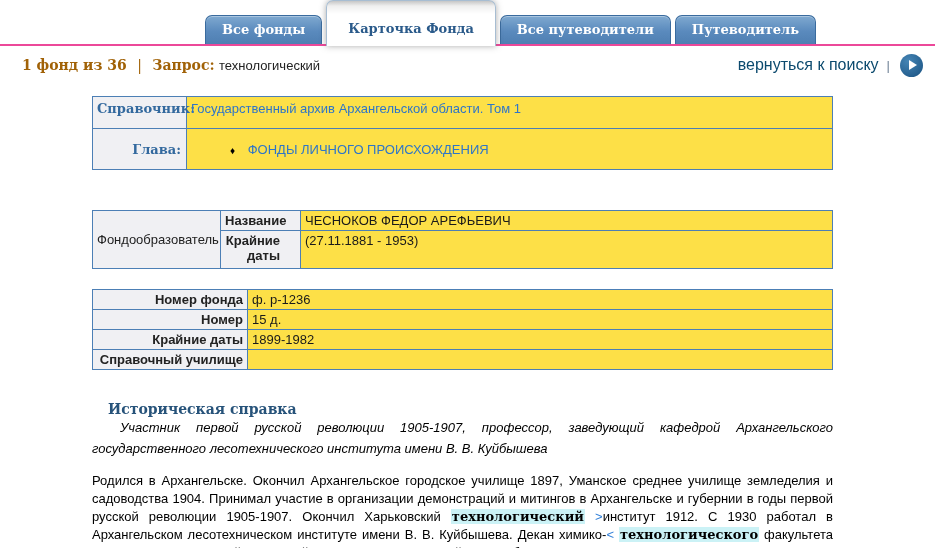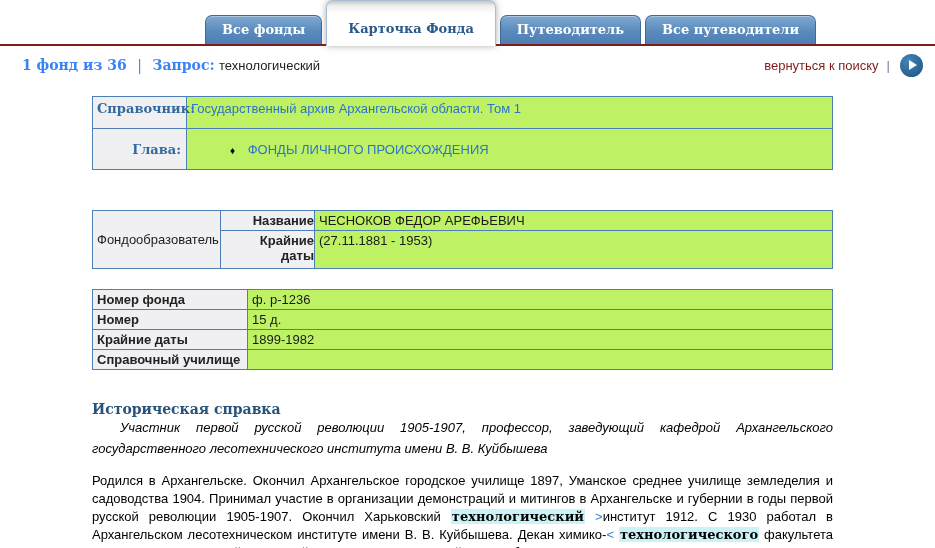--- a/index.html
+++ b/index.html
@@ -7,21 +7,21 @@
   html, body { background: #fff; }
   body {
     width: 935px; height: 548px; overflow: hidden; position: relative;
     font-family: "Liberation Sans", sans-serif; color: #1a1a1a;
   }
 
   
   .tabbar {
     display: flex; align-items: flex-end; gap: 4px;
     padding-left: 205px; height: 46px;
-    border-bottom: 2px solid #7f1d1d;
+    border-bottom: 2px solid #ec4899;
   }
   .tab {
     flex: none;
     font-family: "DejaVu Serif", serif; font-weight: bold; font-size: 13px;
     color: #fff; text-align: center;
     background: linear-gradient(180deg, #7FA9D0 0%, #5A8ABD 55%, #4F7FB2 100%);
     border: 1px solid #3A6B9E; border-bottom: none;
     border-radius: 7px 7px 0 0;
     padding: 6px 16px 7px; cursor: pointer;
     box-shadow: inset 0 1px 0 rgba(255,255,255,.35);
@@ -32,100 +32,100 @@
     border: 1px solid #a7bdd2; border-bottom: none;
     margin-bottom: -2px; padding: 20px 21px 10px;
     box-shadow: 0 0 6px rgba(90,90,90,.5);
     position: relative; z-index: 2;
   }
 
   
   .statusbar { display: flex; align-items: center; height: 36px; padding: 2px 12px 0 22px; }
   .status-left { flex: 1; white-space: nowrap; }
   .result-count, .query-label, .status-sep {
-    font-family: "DejaVu Serif", serif; font-weight: bold; font-size: 14px; color: #3b82f6;
+    font-family: "DejaVu Serif", serif; font-weight: bold; font-size: 14px; color: #a16207;
   }
   .status-sep { margin: 0 6px; font-weight: normal; }
   .query-value { font-size: 13px; color: #222; }
   .status-right { display: flex; align-items: center; white-space: nowrap; }
-  .back-link { color: #7f1d1d; font-size: 13px; cursor: pointer; text-decoration: none; }
+  .back-link { color: #0c4a6e; font-size: 16px; cursor: pointer; text-decoration: none; }
   .back-sep { color: #6f8196; font-size: 13px; margin: 0 10px 0 8px; }
   .next-btn {
     width: 23px; height: 23px; border-radius: 50%;
     background: radial-gradient(circle at 35% 30%, #4585B5, #245E8E 75%);
     display: flex; align-items: center; justify-content: center; cursor: pointer;
   }
   .play-icon {
     width: 0; height: 0; margin-left: 2px;
     border-top: 5px solid transparent; border-bottom: 5px solid transparent;
     border-left: 8px solid #fff;
   }
 
   
   .main { margin-left: 92px; width: 741px; }
 
   table { border-collapse: collapse; width: 741px; table-layout: fixed; }
   table, td { border: 1px solid #4C7FB5; }
-  td { padding: 2px 4px; font-size: 13px; vertical-align: middle; background: #bef264; }
+  td { padding: 2px 4px; font-size: 13px; vertical-align: middle; background: #fde047; }
   td.lbl { background: #F0F0F3; }
 
   
   .t-ref { margin-top: 14px; }
   .t-ref td.lbl {
     width: 94px; text-align: right; padding-right: 5px;
     font-family: "DejaVu Serif", serif; font-weight: bold; font-size: 13px; color: #33699E;
   }
   .t-ref tr.r1 td { height: 32px; vertical-align: top; padding-top: 4px; }
   .t-ref tr.r2 td { height: 41px; }
   .link { color: #2E75C8; cursor: pointer; }
   .bullet-cell { padding-left: 43px; }
   .diamond { color: #000; font-size: 10px; margin-right: 9px; }
 
   
   .t-creator { margin-top: 40px; }
   .t-creator td.group {
     width: 128px; font-weight: normal; color: #222; padding-left: 4px; font-size: 13px;
   }
   .t-creator td.lbl2 {
-    width: 94px; font-weight: bold; color: #222; text-align: right; padding-right: 0;
+    width: 80px; font-weight: bold; color: #222; text-align: right; padding-right: 20px;
   }
   .t-creator tr.r1 td { height: 19px; }
   .t-creator tr.r2 td { height: 38px; vertical-align: top; padding-top: 2px; }
 
   
   .t-fond { margin-top: 20px; }
-  .t-fond td.lbl3 { width: 155px; font-weight: bold; color: #222; padding-right: 4px; }
+  .t-fond td.lbl3 { width: 155px; font-weight: bold; color: #222; text-align: right; padding-right: 4px; }
   .t-fond td { height: 17px; }
 
   
   .history-title {
     font-family: "DejaVu Serif", serif; font-weight: bold; font-size: 14px; color: #27537A;
-    margin: 31px 0 0 0;
+    margin: 31px 0 0 16px;
   }
   .intro {
     font-style: italic; text-align: justify; text-indent: 28px;
     font-size: 13px; line-height: 21px; margin-top: 0; color: #000;
   }
   .bio {
     text-align: justify; font-size: 13px; line-height: 18px; margin-top: 13px; color: #000;
   }
   .seg-highlight {
     font-family: "DejaVu Serif", serif; font-weight: bold; font-size: 13px;
     background: #CBF2F6; padding: 0 1px;
   }
   .seg-arrow { color: #2F7ED8; cursor: pointer; }
 </style>
 </head>
 <body>
 
 <div class="tabbar">
   <div class="tab">Все фонды</div>
   <div class="tab active">Карточка Фонда</div>
+  <div class="tab">Все путеводители</div>
   <div class="tab">Путеводитель</div>
-  <div class="tab">Все путеводители</div>
 </div>
 
 <div class="statusbar">
   <div class="status-left">
     <span class="result-count">1 фонд из 36</span>
     <span class="status-sep">|</span>
     <span class="query-label">Запрос:</span>
     <span class="query-value">технологический</span>
   </div>
   <div class="status-right">

